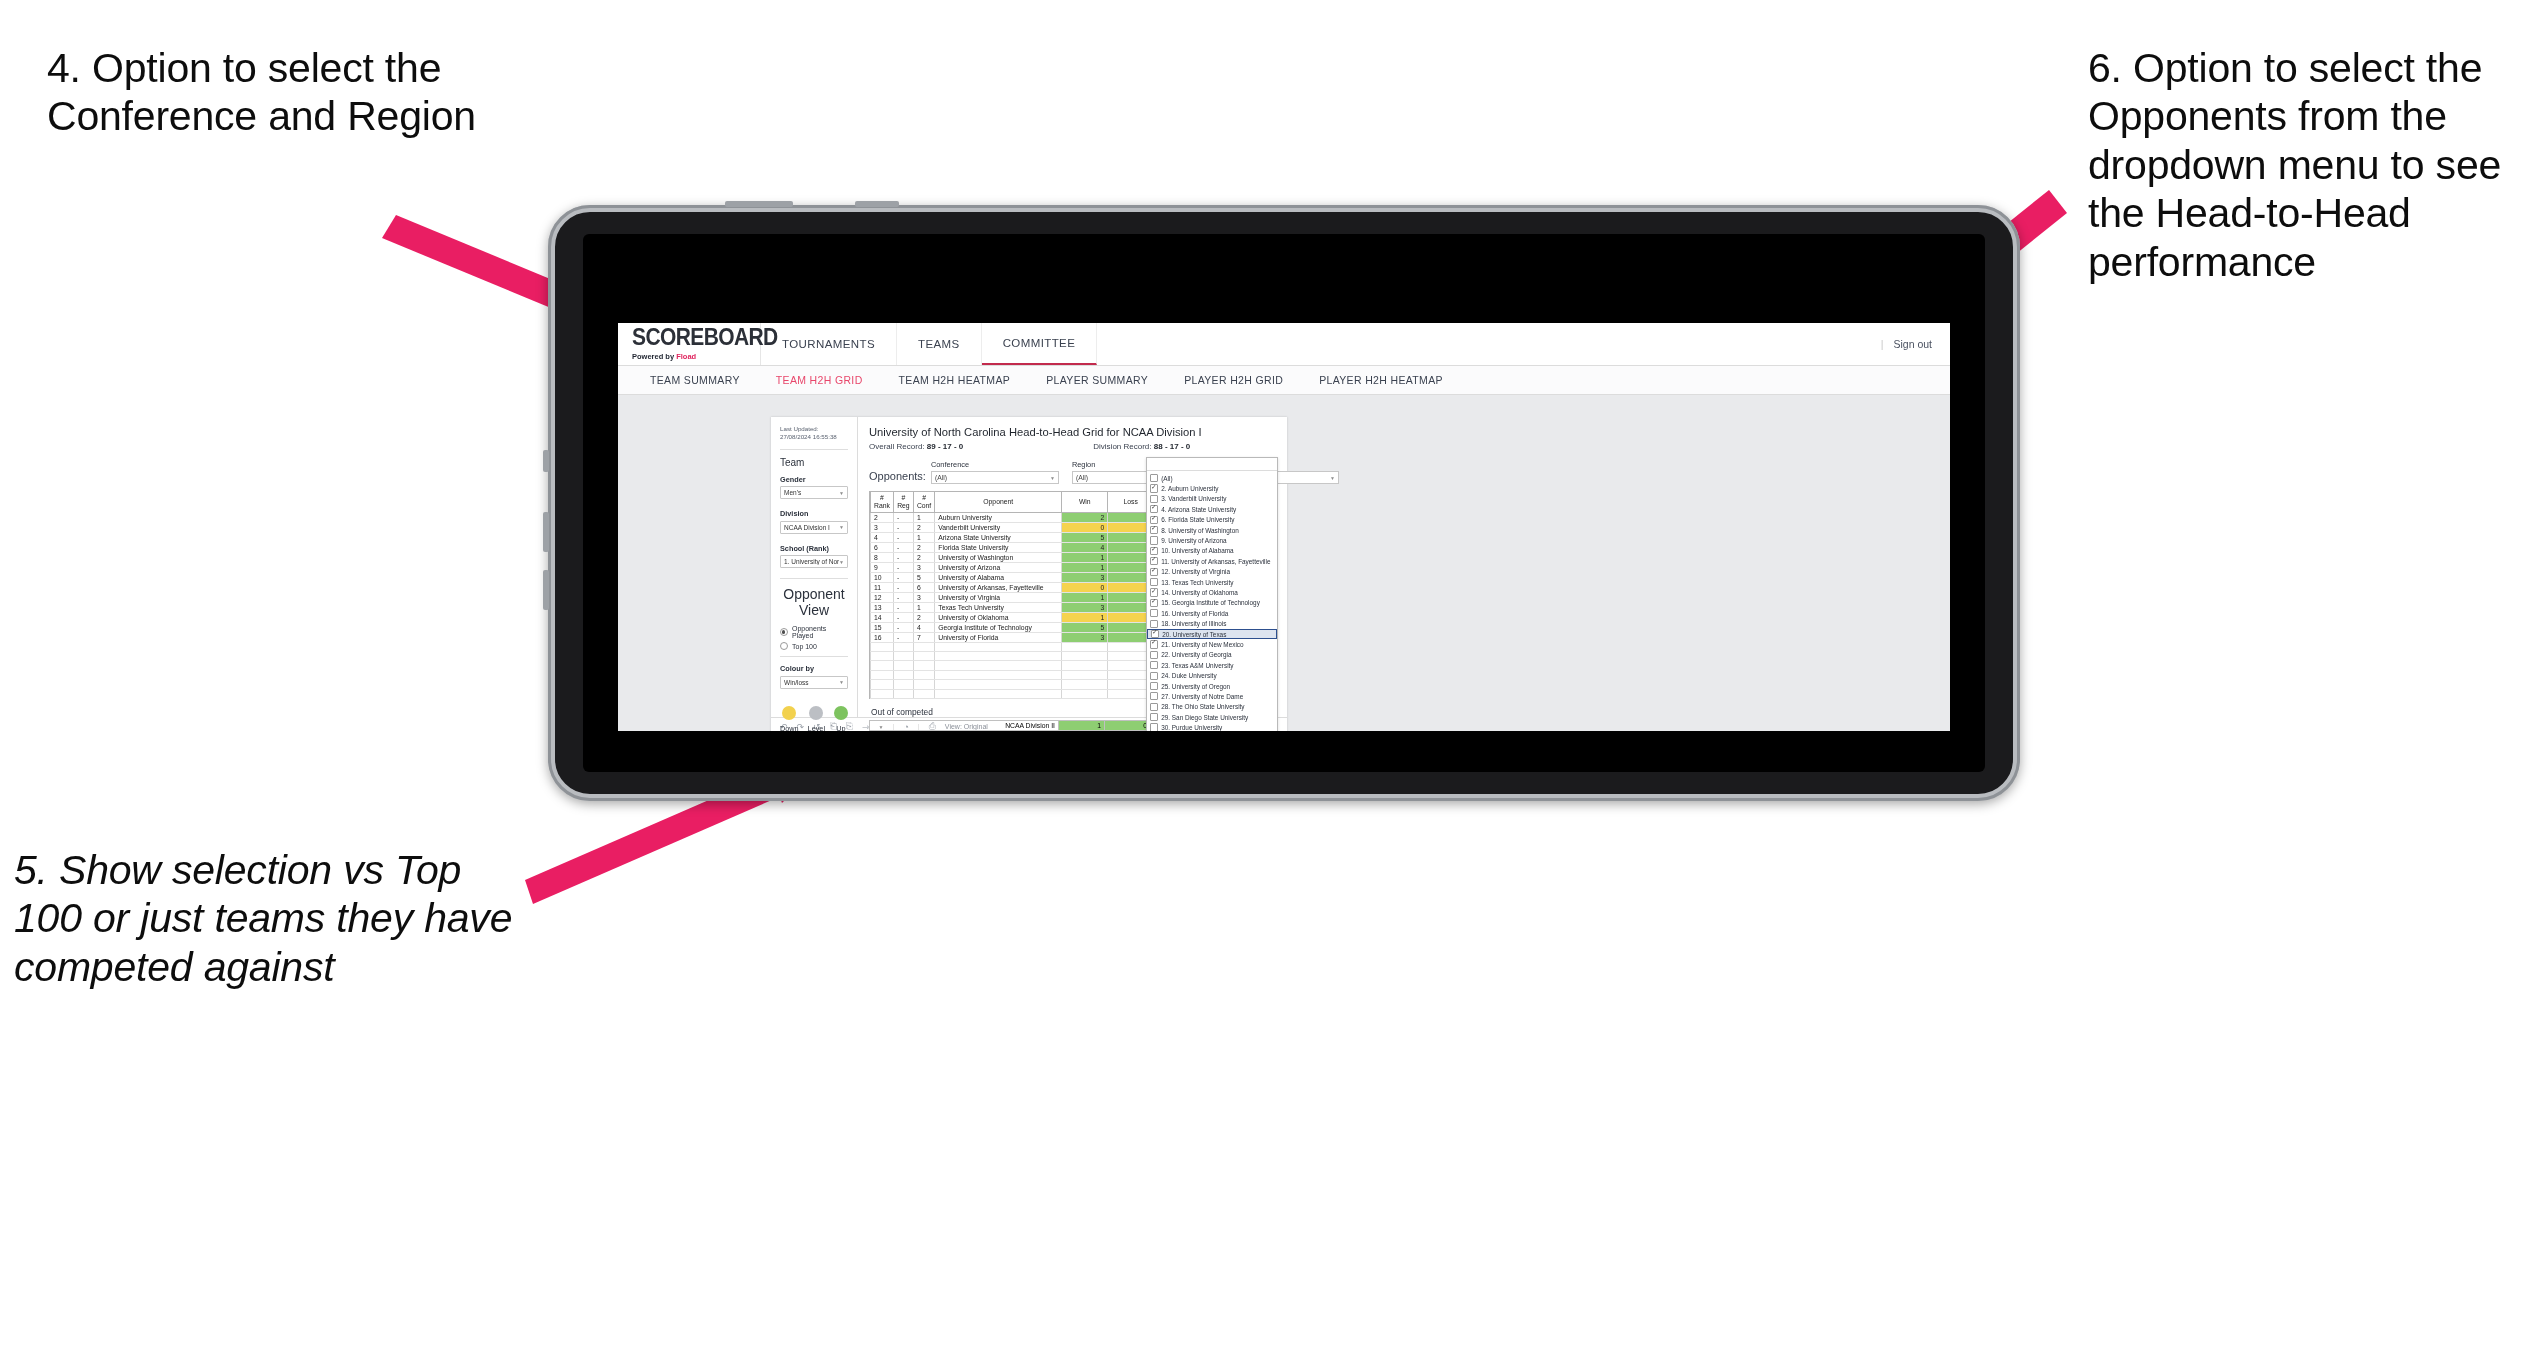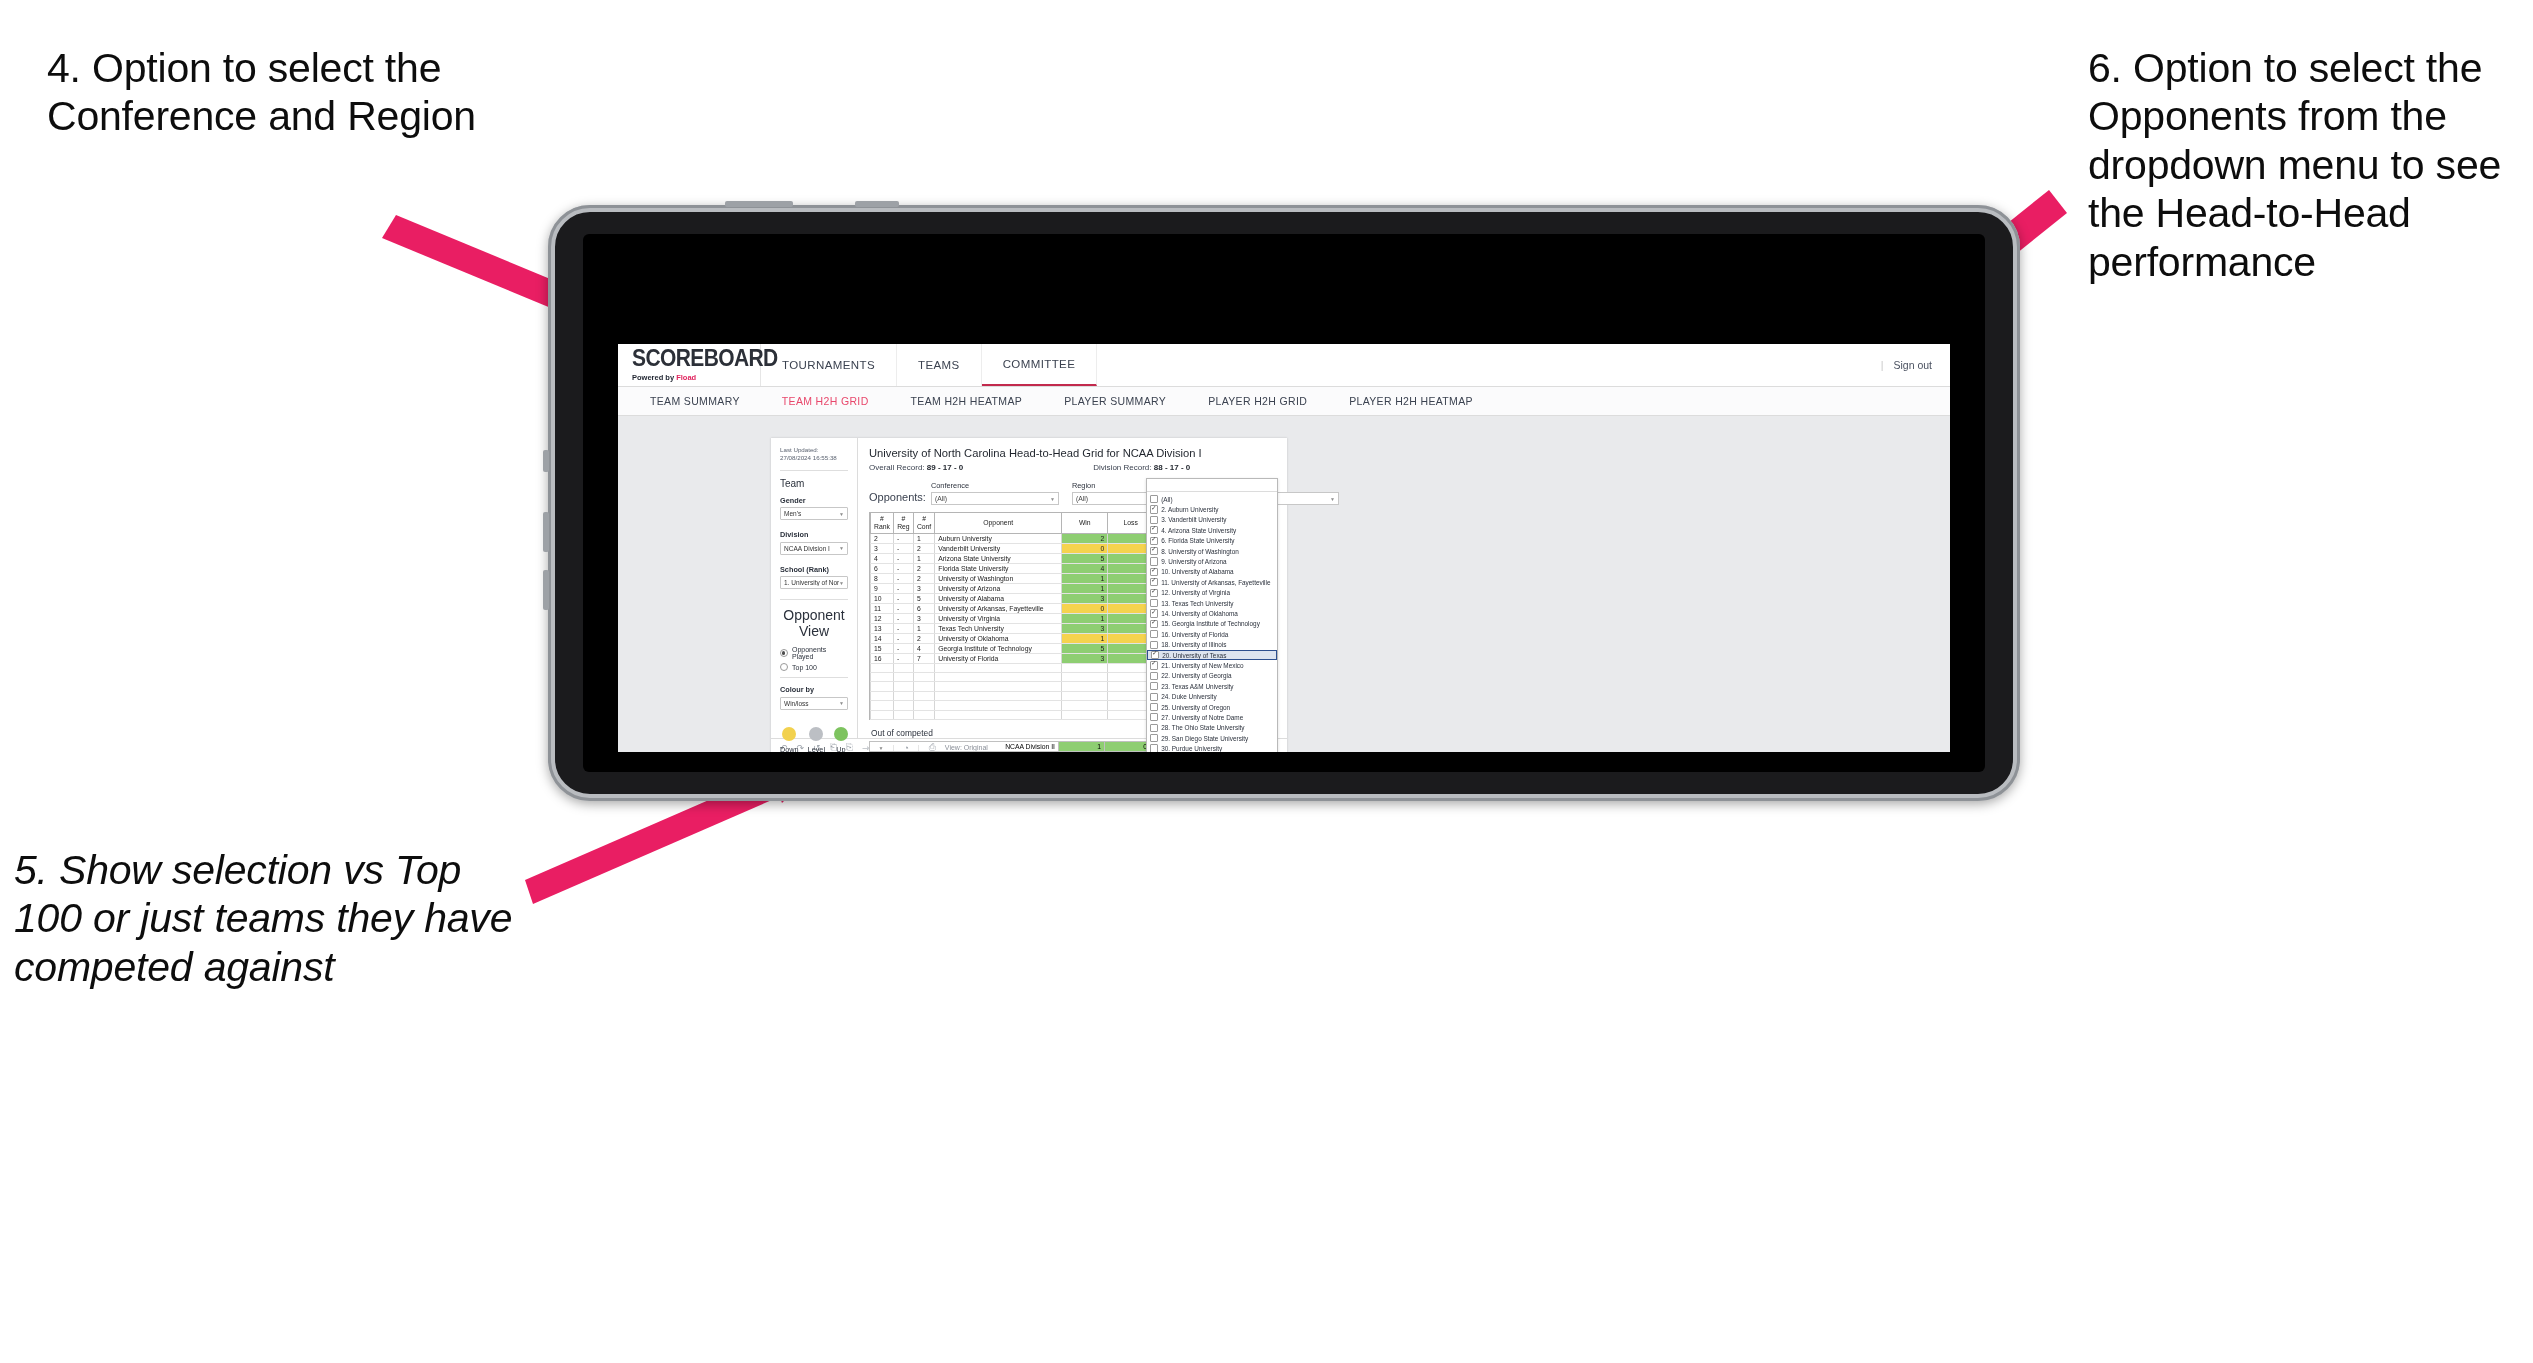--- a/index.html
+++ b/index.html
@@ -26,41 +26,41 @@
   .btn-top1{left:170px;top:-11px;width:68px;height:6px;}
   .btn-top2{left:300px;top:-11px;width:44px;height:6px;}
   .btn-side1{left:-12px;top:238px;width:6px;height:22px;}
   .btn-side2{left:-12px;top:300px;width:6px;height:40px;}
   .btn-side3{left:-12px;top:358px;width:6px;height:40px;}
 
   #screen{position:absolute;left:28px;top:22px;width:1402px;height:538px;
           background:#000;border-radius:6px;overflow:hidden;}
 
   
-  #webapp{position:absolute;left:35px;top:110px;width:1332px;height:408px;background:#eab308;overflow:hidden;}
+  #webapp{position:absolute;left:35px;top:89px;width:1332px;height:408px;background:#eab308;overflow:hidden;}
 
   
   .hdr{height:42px;background:#fff;display:flex;align-items:stretch;border-bottom:1px solid #dcdcdc;}
   .logo-wrap{width:143px;display:flex;flex-direction:column;justify-content:center;
              padding-left:14px;box-sizing:border-box;border-right:1px solid #e6e6e6;}
   .logo-main{font-size:21px;font-weight:700;color:#2c3038;letter-spacing:-0.6px;
              line-height:.95;font-family:"Liberation Sans",sans-serif;
              transform:scaleY(1.18);transform-origin:left center;}
   .logo-sub{font-size:7.5px;color:#1f2430;margin-top:5px;font-weight:700;}
   .logo-sub i{color:#e0245e;font-style:normal;}
   .nav-main{display:flex;align-items:stretch;}
   .nav-main .ni{display:flex;align-items:center;padding:0 21px;font-size:11.5px;
                 color:#3b4250;letter-spacing:.4px;border-right:1px solid #ededed;text-align:center;}
   .nav-main .ni.act{border-bottom:2.5px solid #c22a4d;}
   .hdr-right{margin-left:auto;display:flex;align-items:center;padding-right:18px;
              font-size:10.5px;color:#4a5160;gap:10px;}
   .hdr-right .sep{color:#c8c8c8;}
 
   .subnav{height:28px;background:#fbfbfc;border-bottom:1px solid #dcdcdc;
-          display:flex;align-items:center;padding-left:16px;gap:10px;}
+          display:flex;align-items:center;padding-left:16px;gap:4px;}
   .subnav .si{font-size:10.5px;color:#3b4250;letter-spacing:.35px;padding:0 16px;}
   .subnav .si.act{color:#e8476b;}
 
   .canvas{background:#e9eaec;height:338px;position:relative;}
 
   
   #viz{position:absolute;left:153px;top:22px;width:516px;height:318px;
        background:#fff;box-shadow:0 0 2px rgba(0,0,0,.18);display:flex;
        flex-direction:column;}
   .viz-body{flex:1;display:flex;min-height:0;}

